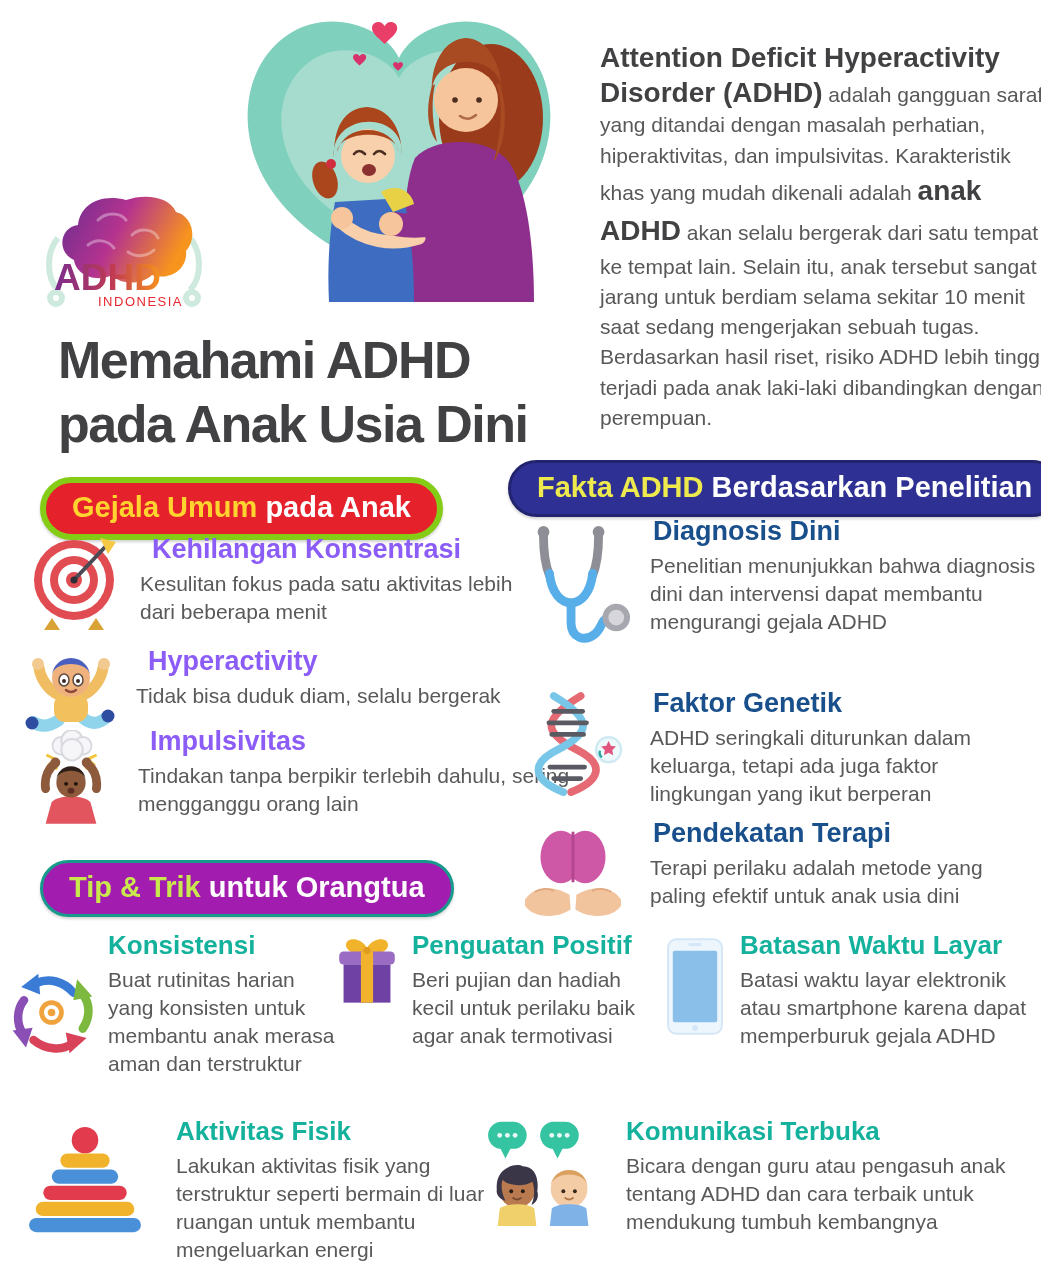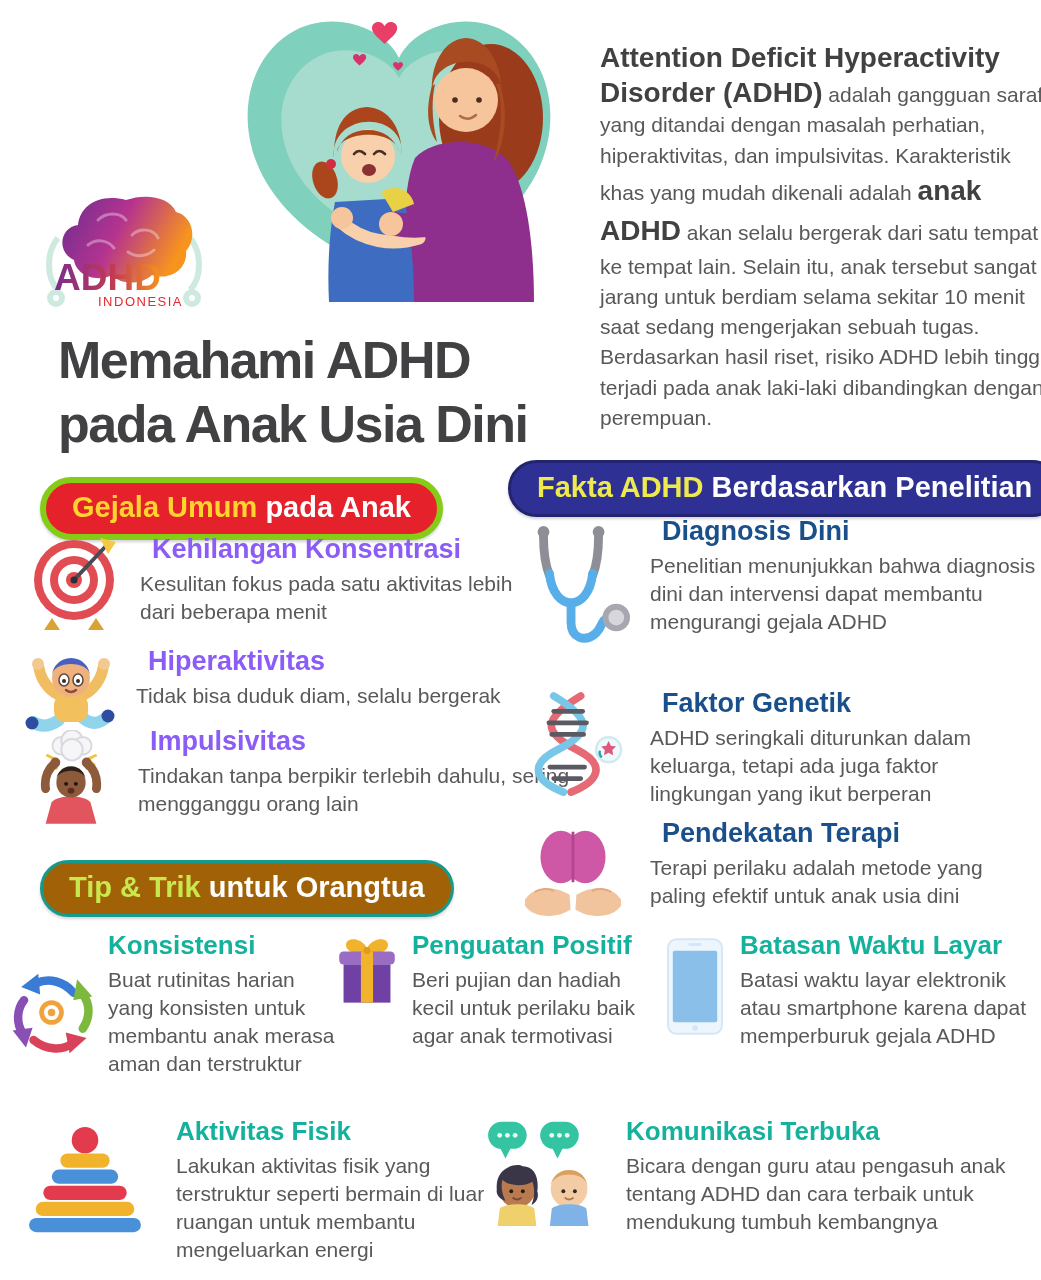--- a/index.html
+++ b/index.html
@@ -20,29 +20,29 @@
   .intro .lead{font-size:28px;font-weight:800;color:#414042;line-height:1.25}
   .intro .midb{font-size:28px;font-weight:800;color:#414042}
 
   
   .pill{position:absolute;border-radius:34px;font-weight:800;white-space:nowrap;
         padding:8px 26px 10px;color:#fff;font-size:29px;box-shadow:0 2px 3px rgba(0,0,0,.18)}
   #pill-symptoms{left:40px;top:477px;background:#e5212b;border:6px solid #84cc16}
   #pill-symptoms .hl{color:#ffd42e}
   #pill-facts{left:508px;top:460px;background:#2e3193;border:3px solid #232470}
   #pill-facts .hl{color:#eeea4d}
-  #pill-tips{left:40px;top:860px;background:#a16207;border:3px solid #179a8c}
+  #pill-tips{left:40px;top:860px;background:#a21caf;border:3px solid #179a8c}
   #pill-tips .hl{color:#c9e84d}
 
   
   .item{position:absolute;display:flex;align-items:flex-start}
   .icon{flex:0 0 auto;display:flex;justify-content:center}
   .txt{flex:1 1 auto}
   .t-sym{font-size:27px;font-weight:800;color:#8b5cf6;margin:0 12px 5px}
-  .t-fact{font-size:27px;font-weight:800;color:#19508c;margin:0 12px 5px}
+  .t-fact{font-size:27px;font-weight:800;color:#19508c;margin:0 3px 5px}
   .t-tip{font-size:26px;font-weight:800;color:#14b29c;margin:0 0 5px}
   .d{font-size:21px;line-height:1.34;color:#59595b;margin:0}
 
   
   #sym-1{left:30px;top:534px;width:520px;gap:22px}
   #sym-1 .icon{width:88px}
   #sym-2{left:24px;top:646px;width:544px;gap:18px}
   #sym-2 .icon{width:94px}
   #sym-3{left:30px;top:726px;width:540px;gap:26px}
   #sym-3 .icon{width:82px;margin-top:4px}
@@ -188,21 +188,21 @@
         <circle cx="47" cy="32" r="19" fill="#f0b27d"></circle>
         <path d="M28,30 C28,14 66,14 66,30 C66,21 58,12 47,12 C36,12 28,21 28,30 Z" fill="#4a5fc0"></path>
         <ellipse cx="40" cy="34" rx="5" ry="6" fill="#ffffff" stroke="#5a4a42" stroke-width="1.5"></ellipse>
         <ellipse cx="54" cy="34" rx="5" ry="6" fill="#ffffff" stroke="#5a4a42" stroke-width="1.5"></ellipse>
         <circle cx="40" cy="35" r="2" fill="#3a2c24"></circle>
           <circle cx="54" cy="35" r="2" fill="#3a2c24"></circle>
         <path d="M42,44 Q47,48 52,44" stroke="#8c4a3a" stroke-width="2.5" fill="none" stroke-linecap="round"></path>
       </svg>
     </div>
     <div class="txt">
-      <p class="t-sym">Hiperaktivitas</p>
+      <p class="t-sym">Hyperactivity</p>
       <p class="d">Tidak bisa duduk diam, selalu bergerak</p>
     </div>
   </div>
 
   <div class="item" id="sym-3">
     <div class="icon">
       <svg viewBox="0 0 84 96" width="82" height="94">
         <g fill="#f6f6f8" stroke="#d9d9e0" stroke-width="2">
           <circle cx="32" cy="16" r="9"></circle>
             <circle cx="43" cy="11" r="11"></circle>

